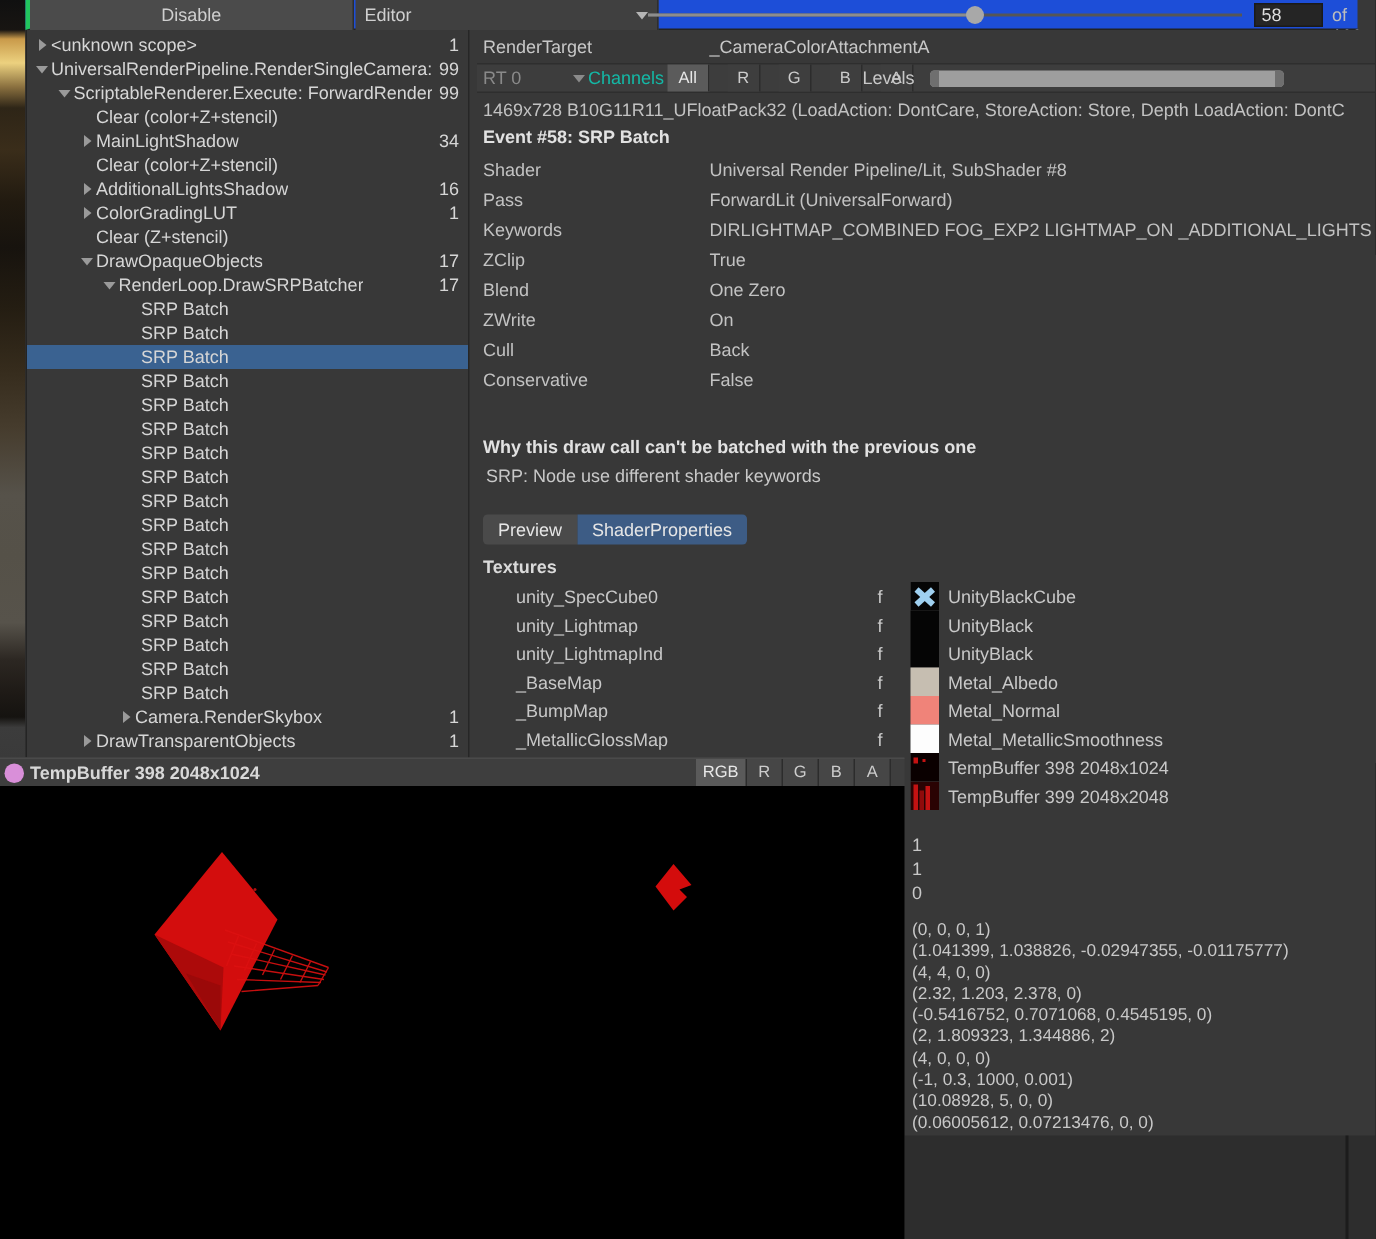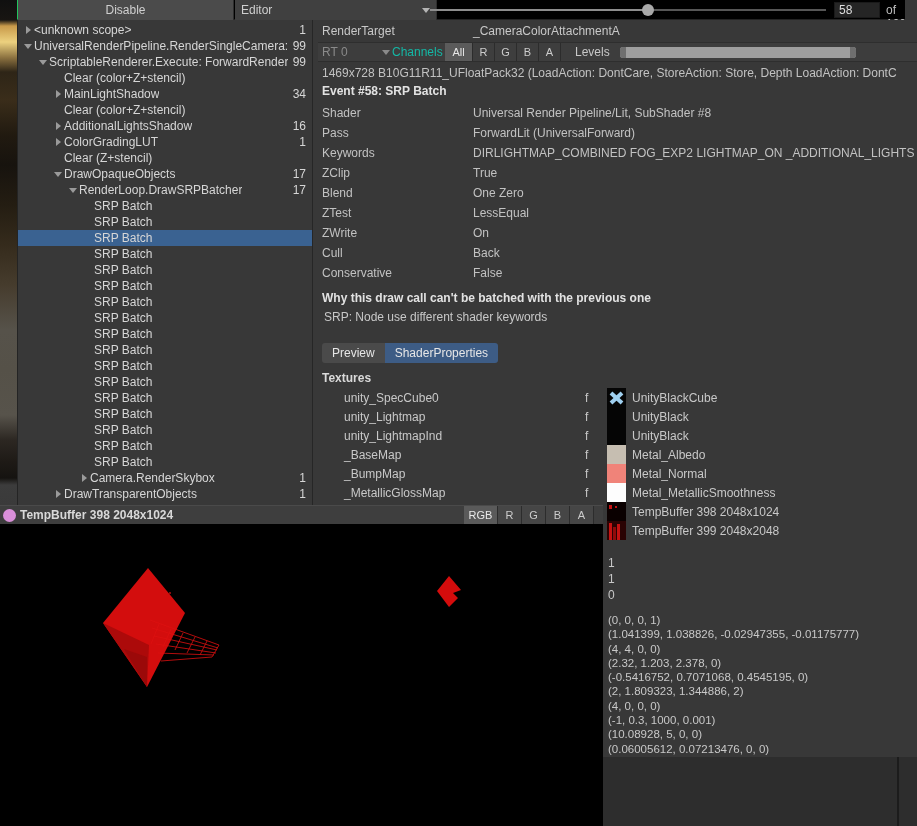--- a/index.html
+++ b/index.html
@@ -7,22 +7,22 @@
   #app{position:relative;width:917px;height:826px;background:#383838;overflow:hidden;color:#d0d0d0;font-size:12px;}
 
   
   #scene-strip{position:absolute;left:0;top:0;width:17px;height:505px;
     background:linear-gradient(to bottom,#101010 0,#181512 20px,#c99a4a 26px,#ecd17f 42px,#8a703f 58px,
       #2e2517 72px,#3a2d1a 100px,#211a10 135px,#17130e 165px,#241d12 205px,#352b1c 245px,
       #463c2d 285px,#56524a 330px,#555148 370px,#57534b 415px,#2c2722 440px,#1e1a16 462px,
       #151310 478px,#3c3c3c 485px,#3a3a3a 505px);}
 
   
-  #toolbar{position:absolute;left:17px;top:0;width:888px;height:20px;background:#000000;
-    border-bottom:1px solid #232323;border-left:1px solid #22c55e;}
+  #toolbar{position:absolute;left:17px;top:0;width:888px;height:20px;background:#1d4ed8;
+    border-bottom:1px solid #232323;border-left:3px solid #22c55e;}
   .tb-btn{position:absolute;top:0;height:20px;display:flex;align-items:center;justify-content:center;
     color:#cfcfcf;background:#4b4b4b;border-right:1px solid #2e2e2e;}
   #disable-btn{left:0;width:216px;}
   #editor-dd{position:absolute;left:217px;top:0;width:202px;height:20px;background:#404040;
     border-right:1px solid #2e2e2e;display:flex;align-items:center;padding:0 6px;color:#cfcfcf;}
   #editor-dd .dd-arrow{margin-left:auto;width:0;height:0;border-left:4px solid transparent;
     border-right:4px solid transparent;border-top:5px solid #b5b5b5;}
   #frame-slider{position:absolute;left:412px;top:9px;width:396px;height:2px;background:#565656;}
   #frame-slider .fill{position:absolute;left:0;top:0;height:2px;width:218px;background:#8d8d8d;}
   #frame-slider .handle{position:absolute;left:212px;top:-5px;width:12px;height:12px;border-radius:50%;background:#a8a8a8;}
@@ -46,21 +46,21 @@
   
   #inspector{position:absolute;left:318px;top:20px;width:599px;height:737px;background:#383838;overflow:hidden;}
   .abs{position:absolute;white-space:nowrap;}
   #rt-row-label{left:4px;top:4px;color:#c8c8c8;}
   #rt-row-value{left:155px;top:4px;color:#c8c8c8;}
   #rt-toolbar{position:absolute;left:0;top:22px;width:599px;height:20px;background:#3d3d3d;border-top:1px solid #2e2e2e;border-bottom:1px solid #2e2e2e;}
   #rt-dd{position:absolute;left:4px;top:2px;color:#8a8a8a;display:flex;align-items:center;gap:34px;}
   #rt-dd .dd-arrow{width:0;height:0;border-left:4px solid transparent;border-right:4px solid transparent;border-top:5px solid #8a8a8a;}
   #channels-label{position:absolute;left:74px;top:2px;color:#14b8a6;}
   .seg{position:absolute;top:0;height:18px;display:flex;}
-  #rt-channels{left:127px;}
+  #rt-channels{left:127px;gap:12px;}
   .seg .sbtn{height:18px;display:flex;align-items:center;justify-content:center;color:#cccccc;
     background:#3e3e3e;border-right:1px solid #2c2c2c;font-size:11px;}
   .seg .sbtn.on{background:#5b5b5b;color:#e8e8e8;}
   #levels-label{position:absolute;left:257px;top:2px;color:#c8c8c8;}
   #levels-bar{position:absolute;left:302px;top:4px;width:236px;height:11px;background:#9e9e9e;border-radius:3px;}
   #levels-bar .capL,#levels-bar .capR{position:absolute;top:0;width:6px;height:11px;background:#6f6f6f;}
   #levels-bar .capL{left:0;border-radius:3px 0 0 3px;}
   #levels-bar .capR{right:0;border-radius:0 3px 3px 0;}
   #size-line{left:4px;top:46px;color:#c2c2c2;max-width:592px;overflow:hidden;}
   #event-title{left:4px;top:64px;color:#e2e2e2;font-weight:bold;}
@@ -339,24 +339,20 @@
         </div>
         <div class="drow">
           <span class="dl">ZClip</span>
           <span class="dv">True</span>
         </div>
         <div class="drow">
           <span class="dl">Blend</span>
           <span class="dv">One Zero</span>
         </div>
         <div class="drow">
-          <span class="dl">ZTest</span>
-          <span class="dv">LessEqual</span>
-        </div>
-        <div class="drow">
           <span class="dl">ZWrite</span>
           <span class="dv">On</span>
         </div>
         <div class="drow">
           <span class="dl">Cull</span>
           <span class="dv">Back</span>
         </div>
         <div class="drow">
           <span class="dl">Conservative</span>
           <span class="dv">False</span>

